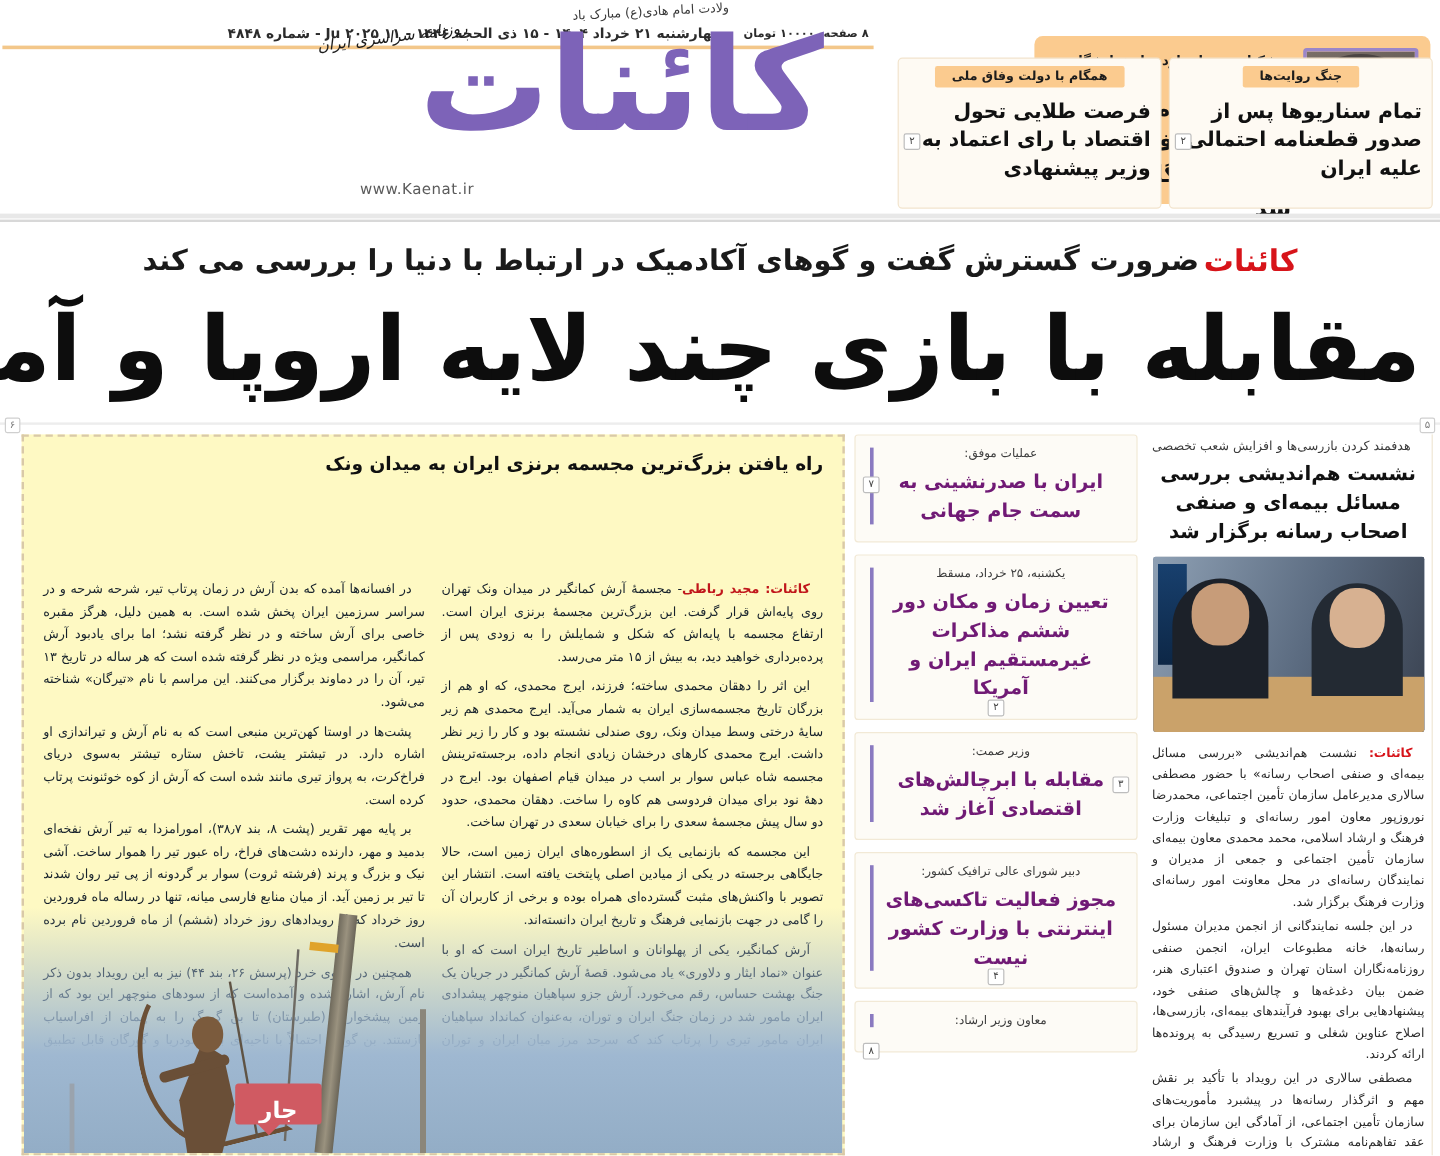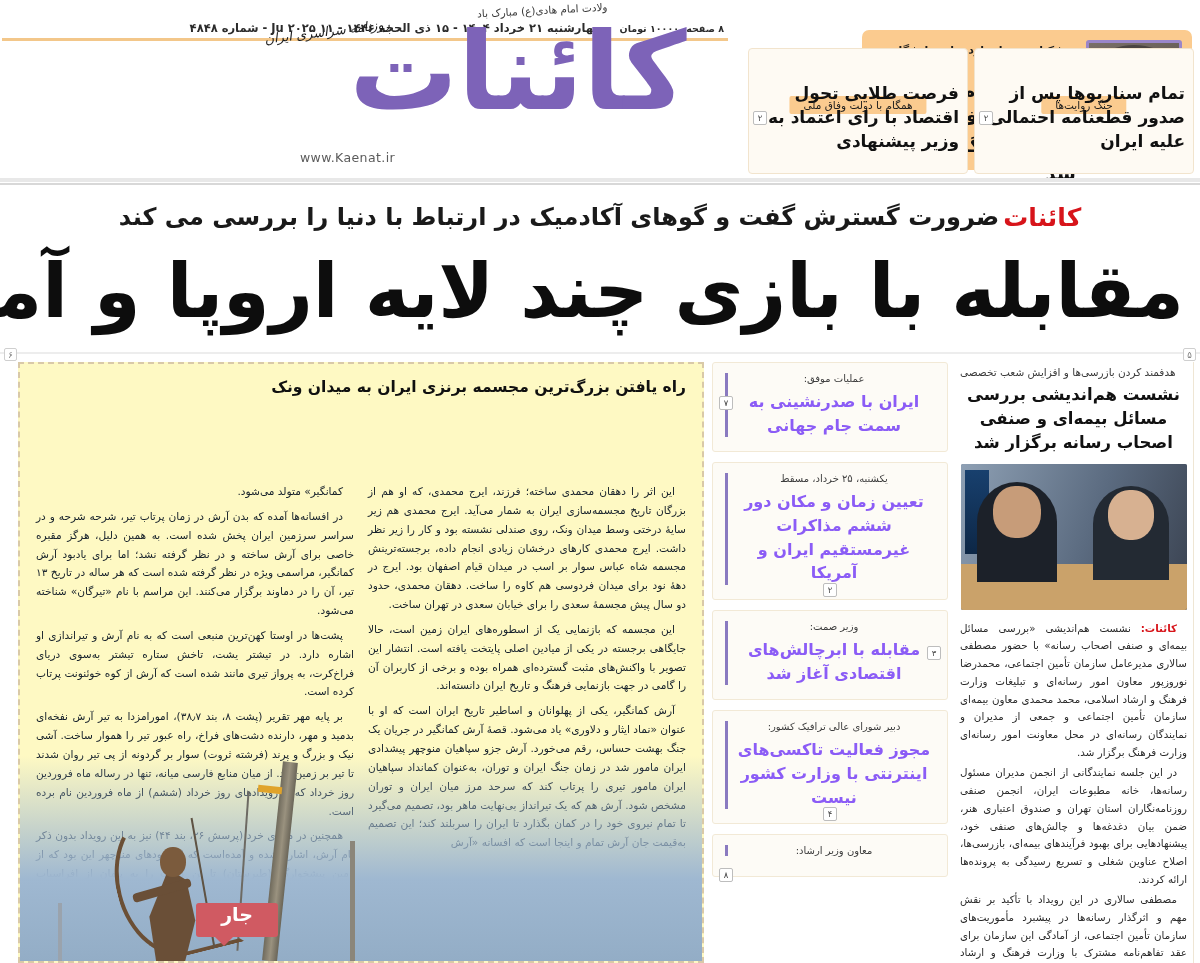--- a/index.html
+++ b/index.html
@@ -100,22 +100,22 @@
 
   
   .teaser {
     position: absolute; top: 48px; height: 126px; width: 220px;
     background: #fefaf3; border: 1px solid #f2e4cd; border-radius: 4px;
   }
   .teaser.t1 { right: 232px; }
   .teaser.t2 { right: 6px; }
   .teaser .tag {
     position: absolute; top: 6px; left: 50%; transform: translateX(-50%);
-    background: #fbcb8f; color: #1c1c1c; font-size: 10.5px; font-weight: normal;
-    padding: 3px 14px; border-radius: 2px; white-space: nowrap; margin-top: 41px;
+    background: #fbcb8f; color: #1c1c1c; font-size: 10.5px; font-weight: bold;
+    padding: 3px 14px; border-radius: 2px; white-space: nowrap;
   }
   .teaser .th {
     position: absolute; top: 32px; right: 8px; left: 8px;
     direction: rtl;
     font-size: 17px; font-weight: bold; color: #111; line-height: 1.42;
   }
   .teaser .pgwrap { position: absolute; bottom: 48px; left: 4px; }
 
   
   .hdr-rule-a { position: absolute; top: 178px; right: 0; left: 0; height: 4px; background: #e8e8e8; }
@@ -196,21 +196,21 @@
     position: relative; background: #fdfbf6;
     border: 1px solid #f2e9d6; border-radius: 3px;
     margin-bottom: 10px; padding: 10px 12px 14px;
   }
   .mbox .inner { border-left: 3px solid #8a7ac0; padding-left: 5px; }
   .mbox .kick {
     font-size: 10px; color: #3d3d3d; text-align: center; direction: rtl;
     margin-bottom: 6px;
   }
   .mbox .hl {
-    font-size: 16px; font-weight: bold; color: #8b5cf6; text-align: center;
+    font-size: 16px; font-weight: bold; color: #701a75; text-align: center;
     direction: rtl; line-height: 1.48;
   }
   .mbox .pgwrap { position: absolute; }
   .mbox .pg-left { left: 6px; top: 28px; }
   .mbox .pg-bottom { bottom: 2px; left: 50%; transform: translateX(-50%); }
   .mbox .pg-right { right: 6px; top: 30px; }
 
   
   .lcol {
     position: absolute; top: 0; right: 496px; left: 18px; bottom: 0;
@@ -257,23 +257,23 @@
   .bow-string { position: absolute; bottom: 12px; left: 182px; width: 2px; height: 132px; background: #5f5344; transform: rotate(-10deg); }
   .archer-body {
     position: absolute; bottom: 0; left: 126px; width: 56px; height: 92px;
     background: #6a4f37; clip-path: polygon(40% 0, 72% 12%, 88% 56%, 70% 100%, 18% 100%, 6% 52%);
   }
   .archer-head { position: absolute; bottom: 84px; left: 140px; width: 26px; height: 30px; border-radius: 48%; background: #7b5b3d; }
   .arm { position: absolute; bottom: 66px; left: 112px; width: 60px; height: 9px; background: #6a4f37; transform: rotate(-16deg); border-radius: 4px; }
   .pole-r { position: absolute; bottom: 0; left: 330px; width: 5px; height: 120px; background: #8b867a; }
   .pole-far { position: absolute; bottom: 0; left: 38px; width: 4px; height: 58px; background: #9aa3ad; }
   .stamp {
-    position: absolute; bottom: 24px; left: 176px; width: 82px; height: 34px;
+    position: absolute; bottom: 24px; left: 176px; width: 72px; height: 34px;
     background: #d05a62; border-radius: 3px;
-    display: flex; align-items: flex-start; justify-content: center;
+    display: flex; align-items: flex-end; justify-content: center;
   }
   .stamp::after {
     content: ''; position: absolute; bottom: -9px; left: 18px;
     border-left: 10px solid transparent; border-right: 10px solid transparent;
     border-top: 10px solid #d05a62;
   }
   .stamp span { color: #fff; font-size: 19px; font-weight: bold; direction: rtl; letter-spacing: 2px; }
 
   
   .edge-pg { position: absolute; font-size: 8.5px; color: #7a7a7a;
@@ -414,26 +414,26 @@
 
     </div>
 
     <div class="lcol">
       <div class="inner">
         <div class="kick">راه یافتن بزرگ‌ترین مجسمه برنزی ایران به میدان ونک</div>
       </div>
 
       <div class="cols">
         <div class="col">
+          <p><span class="byline">کائنات: مجید رباطی</span><span>- مجسمهٔ آرش کمانگیر در میدان ونک تهران روی پایه‌اش قرار گرفت. این بزرگ‌ترین مجسمهٔ برنزی ایران است. ارتفاع مجسمه با پایه‌اش که شکل و شمایلش را به زودی پس از پرده‌برداری خواهید دید، به بیش از ۱۵ متر می‌رسد.</span></p>
           <p>این اثر را دهقان محمدی ساخته؛ فرزند، ایرج محمدی، که او هم از بزرگان تاریخ مجسمه‌سازی ایران به شمار می‌آید. ایرج محمدی هم زیر سایهٔ درختی وسط میدان ونک، روی صندلی نشسته بود و کار را زیر نظر داشت. ایرج محمدی کارهای درخشان زیادی انجام داده، برجسته‌ترینش مجسمه شاه عباس سوار بر اسب در میدان قیام اصفهان بود. ایرج در دههٔ نود برای میدان فردوسی هم کاوه را ساخت. دهقان محمدی، حدود دو سال پیش مجسمهٔ سعدی را برای خیابان سعدی در تهران ساخت.</p>
           <p>این مجسمه که بازنمایی یک از اسطوره‌های ایران زمین است، حالا جایگاهی برجسته در یکی از میادین اصلی پایتخت یافته است. انتشار این تصویر با واکنش‌های مثبت گسترده‌ای همراه بوده و برخی از کاربران آن را گامی در جهت بازنمایی فرهنگ و تاریخ ایران دانسته‌اند.</p>
           <p>آرش کمانگیر، یکی از پهلوانان و اساطیر تاریخ ایران است که او با عنوان «نماد ایثار و دلاوری» یاد می‌شود. قصهٔ آرش کمانگیر در جریان یک جنگ بهشت حساس، رقم می‌خورد. آرش جزو سپاهیان منوچهر پیشدادی ایران مامور شد در زمان جنگ ایران و توران، به‌عنوان کمانداد سپاهیان ایران مامور تیری را پرتاب کند که سرحد مرز میان ایران و توران مشخص شود. آرش هم که یک تیرانداز بی‌نهایت ماهر بود، تصمیم می‌گیرد تا تمام نیروی خود را در کمان بگذارد تا ایران را سربلند کند؛ این تصمیم به‌قیمت جان آرش تمام و اینجا است که افسانه «آرش</p>
         </div>
         <div class="col">
-          <p>کمانگیر» متولد می‌شود.</p>
           <p>در افسانه‌ها آمده که بدن آرش در زمان پرتاب تیر، شرحه شرحه و در سراسر سرزمین ایران پخش شده است. به همین دلیل، هرگز مقبره خاصی برای آرش ساخته و در نظر گرفته نشد؛ اما برای یادبود آرش کمانگیر، مراسمی ویژه در نظر گرفته شده است که هر ساله در تاریخ ۱۳ تیر، آن را در دماوند برگزار می‌کنند. این مراسم با نام «تیرگان» شناخته می‌شود.</p>
           <p>پشت‌ها در اوستا کهن‌ترین منبعی است که به نام آرش و تیراندازی او اشاره دارد. در تیشتر یشت، تاخش ستاره تیشتر به‌سوی دریای فراخ‌کرت، به پرواز تیری مانند شده است که آرش از کوه خوئنونت پرتاب کرده است.</p>
           <p>بر پایه مهر تقریر (پشت ۸، بند ۳۸٫۷)، امورامزدا به تیر آرش نفخه‌ای بدمید و مهر، دارنده دشت‌های فراخ، راه عبور تیر را هموار ساخت. آشی نیک و بزرگ و پرند (فرشته ثروت) سوار بر گردونه از پی تیر روان شدند تا تیر بر زمین آید. از میان منابع فارسی میانه، تنها در رساله ماه فروردین روز خرداد که از رویدادهای روز خرداد (ششم) از ماه فروردین نام برده است.</p>
           <p>همچنین در مینوی خرد (پرسش ۲۶، بند ۴۴) نیز به این رویداد بدون ذکر نام آرش، اشاره شده و آمده‌است که از سودهای منوچهر این بود که از زمین پیشخوارگر (طبرستان) تا بن گورگ را به پیمان از افراسیاب بازستند. بن گورگ احتمالاً با ناحیه‌ای بین آمودریا و گورگان قابل تطبیق است.</p>
         </div>
       </div>
 
       <div class="art">
         <div class="sky"></div>
         <div class="pole-far"></div>

